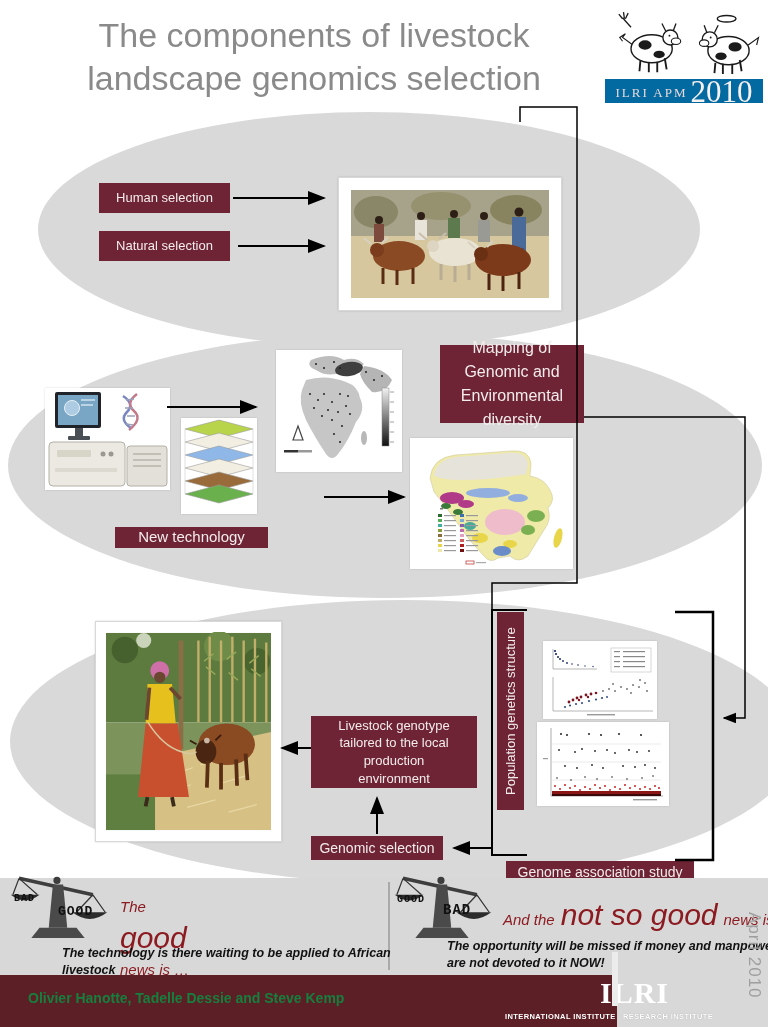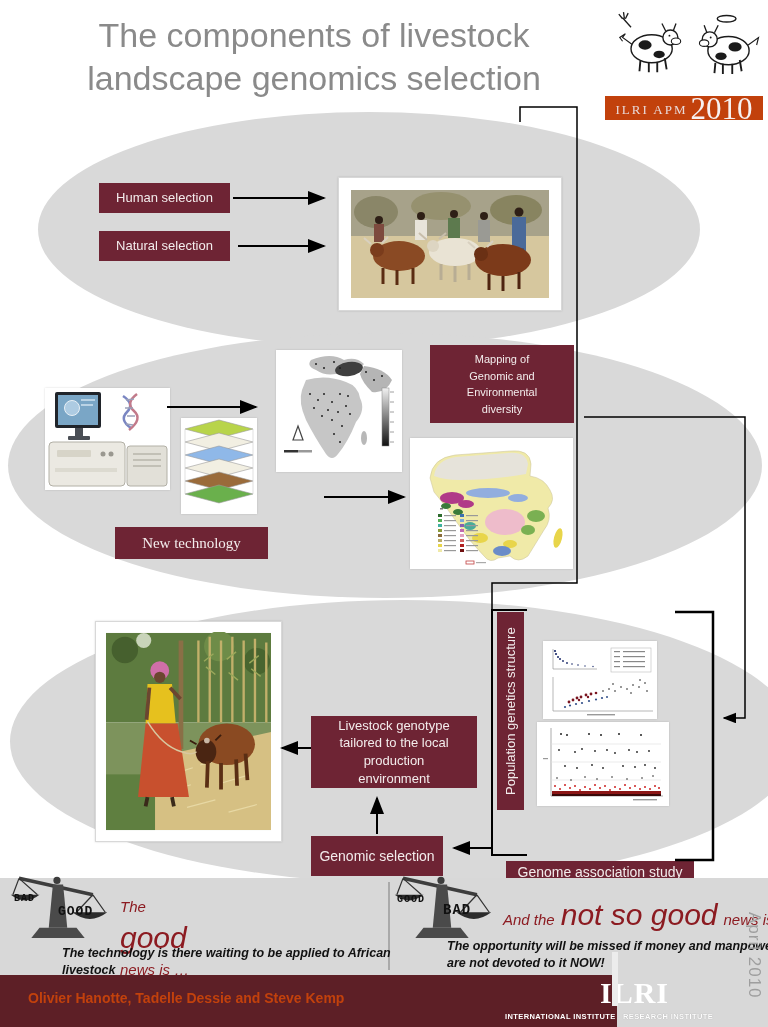--- a/index.html
+++ b/index.html
@@ -12,39 +12,39 @@
        box-shadow:0 0 2px rgba(0,0,0,.15);display:flex;align-items:center;justify-content:center;}
   .whiteframe svg{display:block;}
   #overlay{position:absolute;left:0;top:0;pointer-events:none;}
   .title{position:absolute;left:24px;top:14px;width:580px;text-align:center;
          color:#8a8a8a;font-size:34px;line-height:1.26;}
   .vert-label{writing-mode:vertical-rl;transform:rotate(180deg);}
   .strip{position:absolute;left:0;top:878px;width:768px;height:97px;background:#d8d8d8;}
   .divider{position:absolute;left:388px;top:882px;width:2px;height:88px;background:#a9a9a9;}
   .bottombar{position:absolute;left:0;top:975px;width:617px;height:52px;background:#5d1f26;}
   .bar-gray{position:absolute;left:617px;top:975px;width:151px;height:52px;background:#d8d8d8;}
-  .authors{position:absolute;left:28px;top:990px;color:#c2410c;font-weight:bold;font-size:14px;text-align:right;}
+  .authors{position:absolute;left:28px;top:990px;color:#15803d;font-weight:bold;font-size:14px;text-align:right;}
   .headline{position:absolute;display:flex;align-items:baseline;gap:6px;color:#8c1b21;
             font-style:italic;white-space:nowrap;}
   .headline .small{font-size:15px;}
   .headline .big{font-size:30px;}
   .panel-body{position:absolute;color:#111111;font-weight:bold;font-style:italic;
               font-size:12.5px;line-height:1.35;margin-left:32px;}
   .scale-label{position:absolute;font-family:Liberation Mono, monospace;font-weight:bold;
                color:#111;letter-spacing:1px;}
   .side-date{position:absolute;right:4px;top:912px;height:112px;writing-mode:vertical-rl;
              font-size:17px;color:#9e9e9e;letter-spacing:1px;z-index:9;}
   .ilri-word{position:absolute;left:556px;top:976px;color:#ffffff;font-family:"Liberation Serif",serif;
              font-weight:bold;font-size:30px;letter-spacing:1px;margin-left:44px;}
   .ilri-bar{position:absolute;left:612px;top:952px;width:6px;height:54px;background:#ececec;}
   .org-left{position:absolute;left:505px;top:1012px;color:#ffffff;font-size:7.5px;font-weight:bold;letter-spacing:.4px;}
   .org-right{position:absolute;left:623px;top:1012px;color:#fefefe;font-size:7.5px;font-weight:bold;letter-spacing:.4px;
              text-shadow:0 0 1px #999;}
-  .apm-banner{position:absolute;left:605px;top:79px;width:158px;height:24px;background:#c2410c;
-              display:flex;align-items:flex-end;justify-content:center;gap:3px;overflow:visible;margin-top:17px;}
+  .apm-banner{position:absolute;left:605px;top:79px;width:158px;height:24px;background:#0369a1;
+              display:flex;align-items:flex-end;justify-content:center;gap:3px;overflow:visible;}
   .apm-banner .word{font-family:"Liberation Serif",serif;color:#e8d9d9;font-size:13px;letter-spacing:2px;
                     line-height:1;padding-bottom:4px;}
   .apm-banner .year{font-family:"Liberation Serif",serif;color:#f7f1f1;font-size:31px;line-height:.75;}
 </style>
 </head>
 <body>
 
 <div id="canvas">
 
   <div class="ellipse" style="left:38px;top:112px;width:662px;height:235px;"></div>
@@ -121,21 +121,21 @@
         <path d="M76,50 L68,43 M88,49 L95,43" stroke="#c8beab" stroke-width="2" fill="none"></path>
         <path d="M90,74 L90,90 M104,76 L104,92 M118,74 L118,90" stroke="#b8ad94" stroke-width="3"></path>
         <ellipse cx="152" cy="70" rx="28" ry="16" fill="#7c3a1a"></ellipse>
           <circle cx="130" cy="64" r="7" fill="#6a3014"></circle>
         <path d="M124,58 L117,52 M136,57 L142,51" stroke="#d8d0c0" stroke-width="2" fill="none"></path>
         <path d="M138,84 L138,100 M152,86 L152,101 M168,82 L168,99" stroke="#4e2410" stroke-width="3"></path>
       </g>
     </svg>
   </div>
 
-  <div class="box" style="left:430px;top:345px;width:144px;height:78px;font-size:11px;line-height:1.5;padding:0 24px;box-sizing:border-box;">Mapping of Genomic and Environmental diversity</div>
+  <div class="box" style="left:440px;top:345px;width:144px;height:78px;font-size:16px;line-height:1.5;padding:0 24px;box-sizing:border-box;">Mapping of Genomic and Environmental diversity</div>
 
   <div class="whiteframe" style="left:45px;top:388px;width:125px;height:102px;border:none;">
     <svg width="125" height="102" viewBox="0 0 125 102">
       <rect x="10" y="4" width="46" height="36" rx="2" fill="#20242a"></rect>
       <rect x="13" y="7" width="40" height="30" fill="#7aa6c6"></rect>
       <circle cx="27" cy="20" r="7.5" fill="#adcbe2" stroke="#e8f0f6"></circle>
       <path d="M36,12 L50,12 M36,17 L48,17" stroke="#cfe2ef" stroke-width="1.5"></path>
       <rect x="30" y="40" width="8" height="8" fill="#4a4e55"></rect>
         <rect x="23" y="48" width="22" height="4" rx="1" fill="#4a4e55"></rect>
       <g stroke-width="2.5" fill="none">
@@ -266,21 +266,21 @@
             <rect x="56" y="107" width="12" height="1.2"></rect>
           <rect x="34" y="112" width="12" height="1.2"></rect>
             <rect x="56" y="112" width="12" height="1.2"></rect>
         </g>
       </g>
       <rect x="56" y="123" width="8" height="3" fill="none" stroke="#c04040" stroke-width="0.8"></rect>
       <rect x="66" y="124" width="10" height="1.2" fill="#aaa"></rect>
     </svg>
   </div>
 
-  <div class="box" style="left:115px;top:527px;width:153px;height:32px;font-size:15px;font-family:Liberation Serif, serif;">New technology</div>
+  <div class="box" style="left:115px;top:527px;width:153px;height:21px;font-size:15px;">New technology</div>
 
   <div class="whiteframe" style="left:95px;top:621px;width:175px;height:209px;padding:5px;">
     <svg width="165" height="199" viewBox="0 0 175 209">
       <rect width="175" height="95" fill="#5d7b3f"></rect>
       <circle cx="20" cy="18" r="14" fill="#46602e"></circle>
         <circle cx="120" cy="14" r="16" fill="#6e8c48"></circle>
       <circle cx="160" cy="30" r="14" fill="#48652f"></circle>
         <circle cx="40" cy="8" r="8" fill="#c9d4ba"></circle>
       <g stroke="#c2b06a" stroke-width="2.5">
         <path d="M98,8 V100 M110,4 V104 M122,8 V98 M134,4 V102 M146,8 V100 M158,6 V98 M170,10 V96"></path>
@@ -445,21 +445,21 @@
           <circle cx="118" cy="64" r="1"></circle>
           <circle cx="122" cy="66" r="1"></circle>
       </g>
       <rect x="15" y="69" width="109" height="3.5" fill="#8c1616"></rect>
       <rect x="15" y="72" width="109" height="2" fill="#3a0808"></rect>
       <rect x="96" y="77" width="24" height="1.4" fill="#999"></rect>
     </svg>
   </div>
 
   <div class="box" style="left:506px;top:816px;width:188px;height:23px;font-size:14px;margin-top:45px;">Genome association study</div>
-  <div class="box" style="left:311px;top:836px;width:132px;height:40px;font-size:14px;">Genomic selection</div>
+  <div class="box" style="left:311px;top:836px;width:132px;height:24px;font-size:14px;">Genomic selection</div>
 
   <svg id="overlay" width="768" height="1027" viewBox="0 0 768 1027">
     <defs>
       <marker id="ah" markerWidth="9" markerHeight="8" refX="8" refY="3.5" orient="auto">
         <path d="M0,0 L9,3.5 L0,7 Z" fill="#000"></path>
       </marker>
     </defs>
     <g stroke="#000" fill="none">
       <path d="M233,198 L324,198" stroke-width="2" marker-end="url(#ah)"></path>
       <path d="M238,246 L324,246" stroke-width="2" marker-end="url(#ah)"></path>

